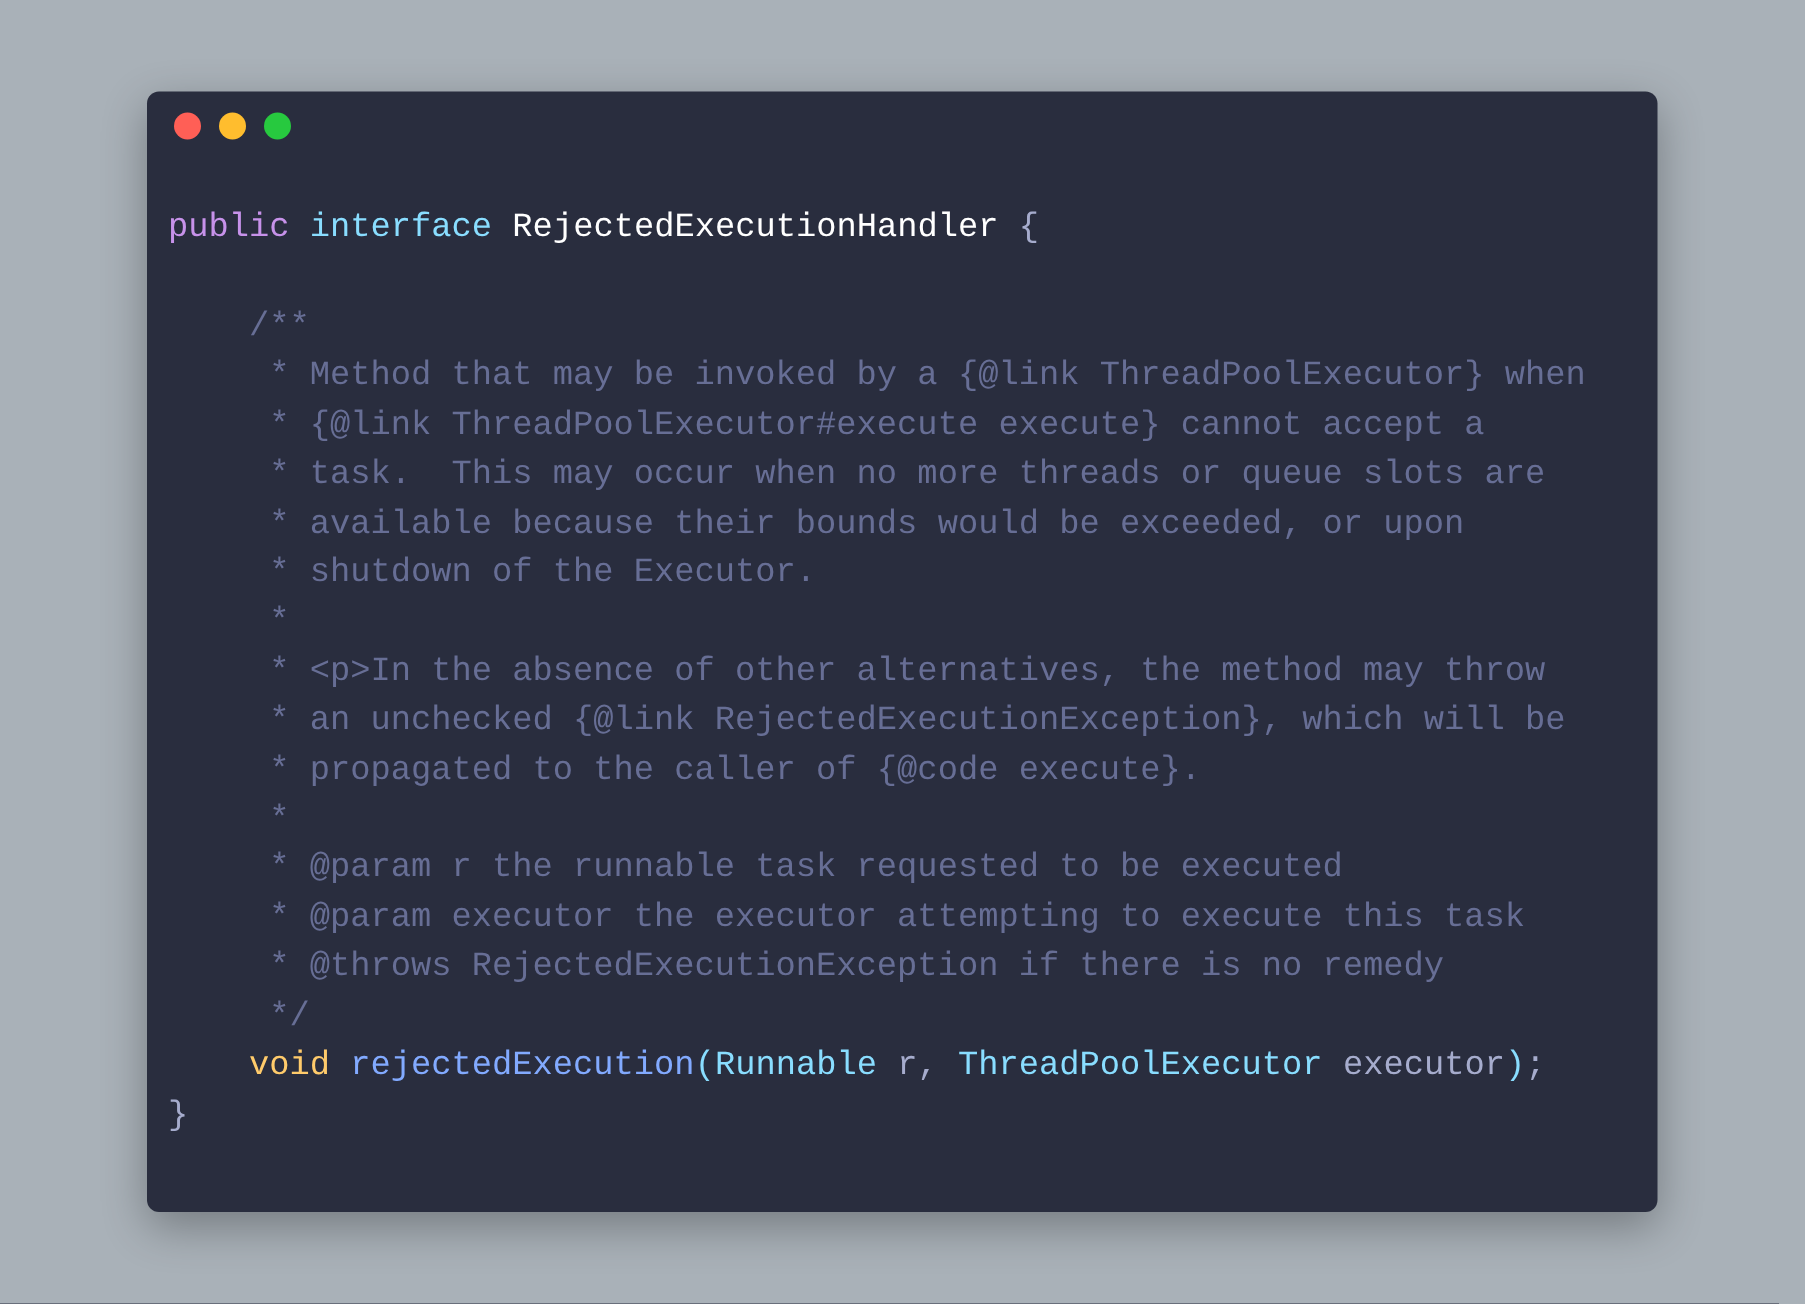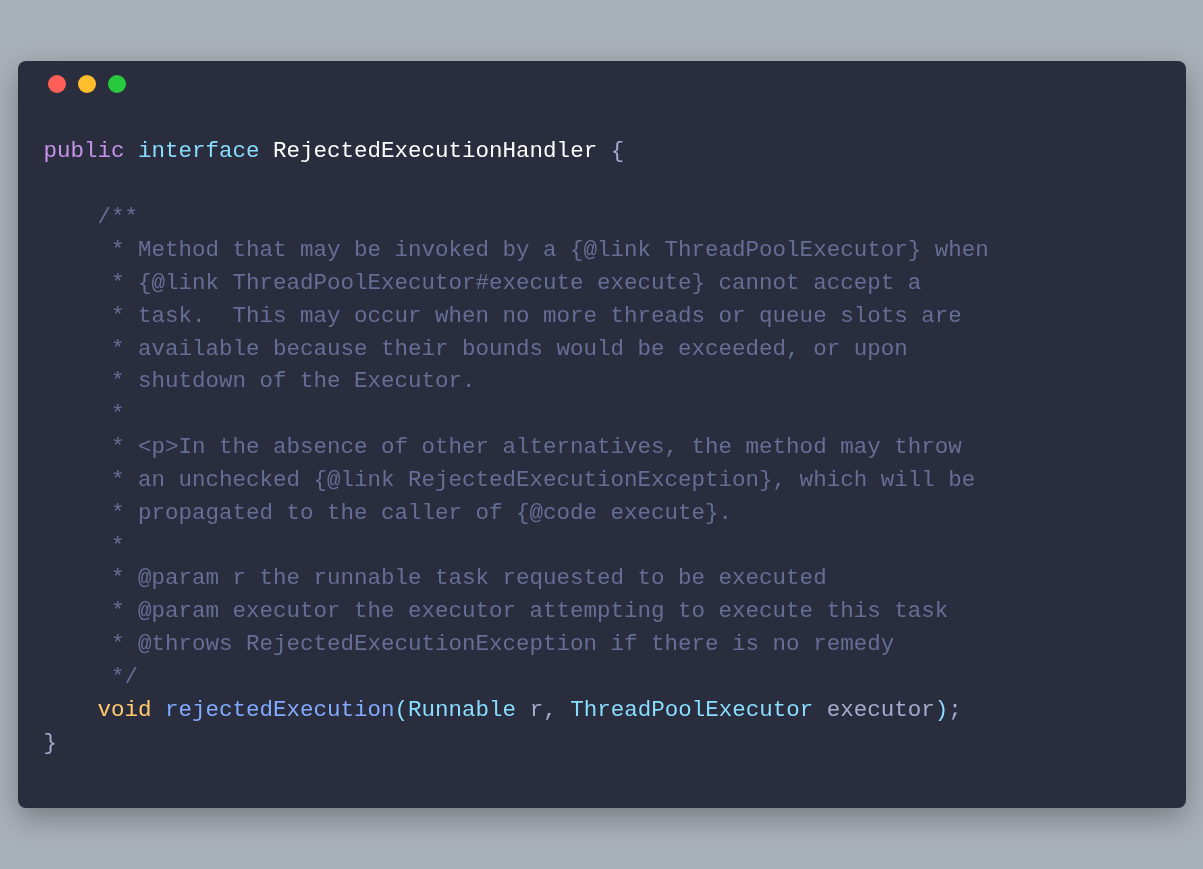--- a/index.html
+++ b/index.html
@@ -5,27 +5,26 @@
   * { margin: 0; padding: 0; box-sizing: border-box; }
   html, body { width: 100%; height: 100%; }
   body {
     background: #a9b1b8;
     display: flex;
     justify-content: center;
     align-items: center;
     font-family: "SFMono-Regular", Menlo, Consolas, "Liberation Mono", monospace;
   }
   .window {
-    width: 1168px;
+    width: 1007px;
     background: #292d3e;
     border-radius: 8px;
     overflow: hidden;
     box-shadow: 0 10px 30px rgba(0,0,0,0.3);
     margin: 6px 0;
-    padding-left: 12px;
   }
   .titlebar {
     height: 46px;
     display: flex;
     align-items: center;
     padding-left: 18px;
     gap: 12px;
   }
   .traffic-light {
     width: 18px;

